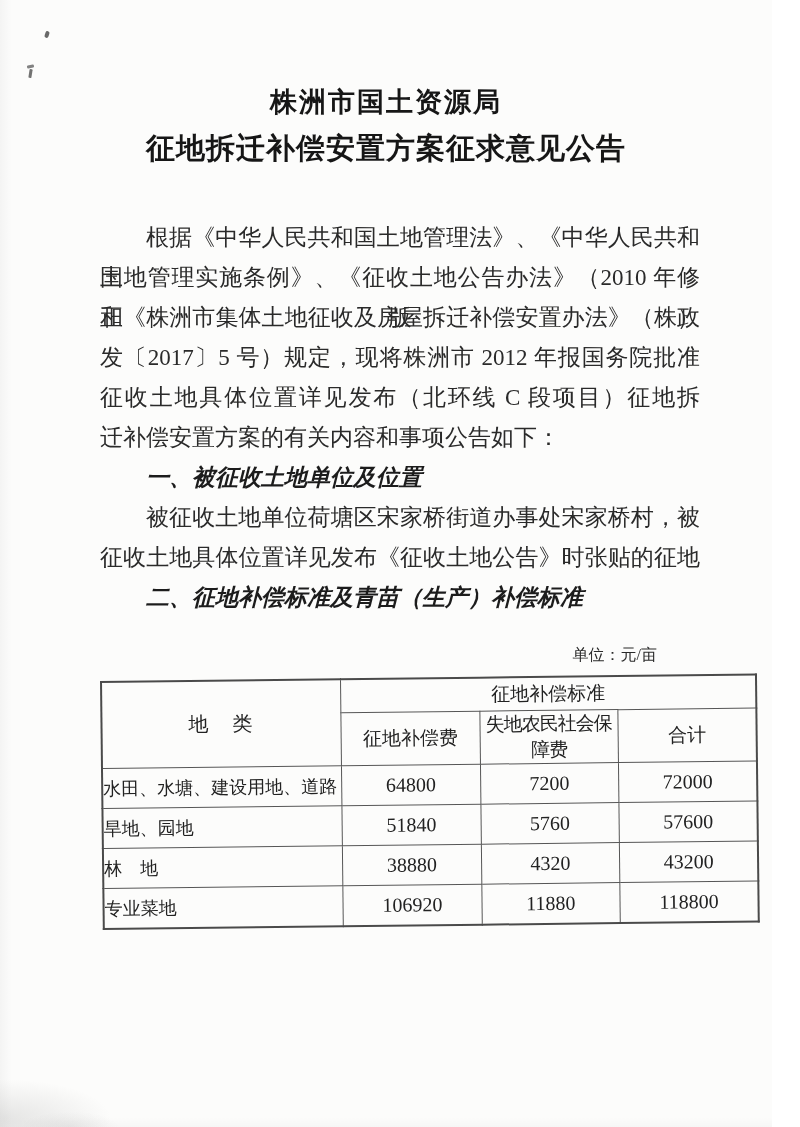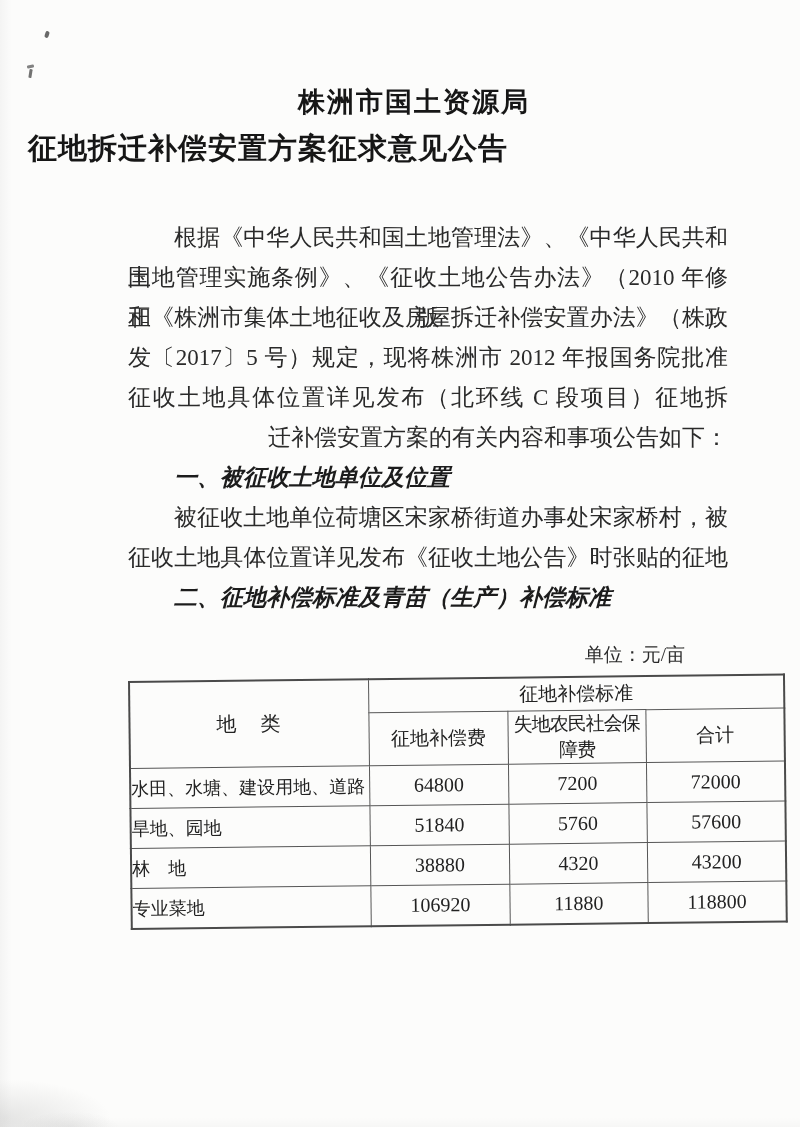--- a/index.html
+++ b/index.html
@@ -13,78 +13,77 @@
     height: 1127px;
     overflow: hidden;
     font-family: "Liberation Serif", "DejaVu Serif", serif;
     color: #262626;
     background:
       radial-gradient(150px 55px at 6px 1118px, rgba(110,110,110,.16), transparent 70%),
       radial-gradient(70px 22px at 70px 1127px, rgba(130,130,130,.10), transparent 70%),
       linear-gradient(90deg, rgba(0,0,0,.030), rgba(0,0,0,0) 12px),
       linear-gradient(0deg, rgba(0,0,0,.025), rgba(0,0,0,0) 10px),
       #fcfcfb;
-    padding-left: 28px;
   }
   
   .speck { position: absolute; background: #4f4f4f; }
   .speck-1 { left: 45px; top: 31px; width: 4px; height: 7px; border-radius: 2px; transform: rotate(18deg); opacity: .85; }
   .speck-2 { left: 27px; top: 65px; width: 7px; height: 3px; border-radius: 1px; transform: rotate(-12deg); opacity: .7; }
   .speck-3 { left: 29px; top: 69px; width: 3px; height: 9px; border-radius: 1px; transform: rotate(9deg); opacity: .8; }
 
   .title-line1 {
     margin: 84px 0 0 0;
     text-align: center;
     font-size: 27px;
     line-height: 36px;
     font-weight: 700;
     color: #161616;
     letter-spacing: 2px;
   }
   .title-line2 {
     margin: 8px 0 0 0;
+    text-align: center;
     font-size: 29px;
     line-height: 40px;
     font-weight: 700;
     color: #161616;
     letter-spacing: 1px;
   }
 
   .content {
     margin: 50px 12px 0 100px;
     width: 600px;
     font-size: 23px;
   }
   .line {
     height: 40px;
     line-height: 40px;
     white-space: nowrap;
     color: #2a2a2a;
-    text-align: right;
   }
   .line.fill {
     white-space: normal;
     text-align: justify;
     text-align-last: justify;
     text-justify: inter-character;
   }
   .line.indent { text-indent: 2em; }
   .heading {
     height: 40px;
     line-height: 40px;
     padding-left: 2em;
     font-weight: 700;
     color: #1c1c1c;
     font-style: italic;
   }
 
   .unit-note {
     margin: 24px 115px 0 0;
     text-align: right;
-    font-size: 19px;
+    font-size: 16px;
     line-height: 26px;
     color: #2a2a2a;
   }
 
   .table-block {
     margin: 13px 0 0 100px;
     width: 657px;
     transform: rotate(-0.65deg);
     transform-origin: 0 0;
   }

